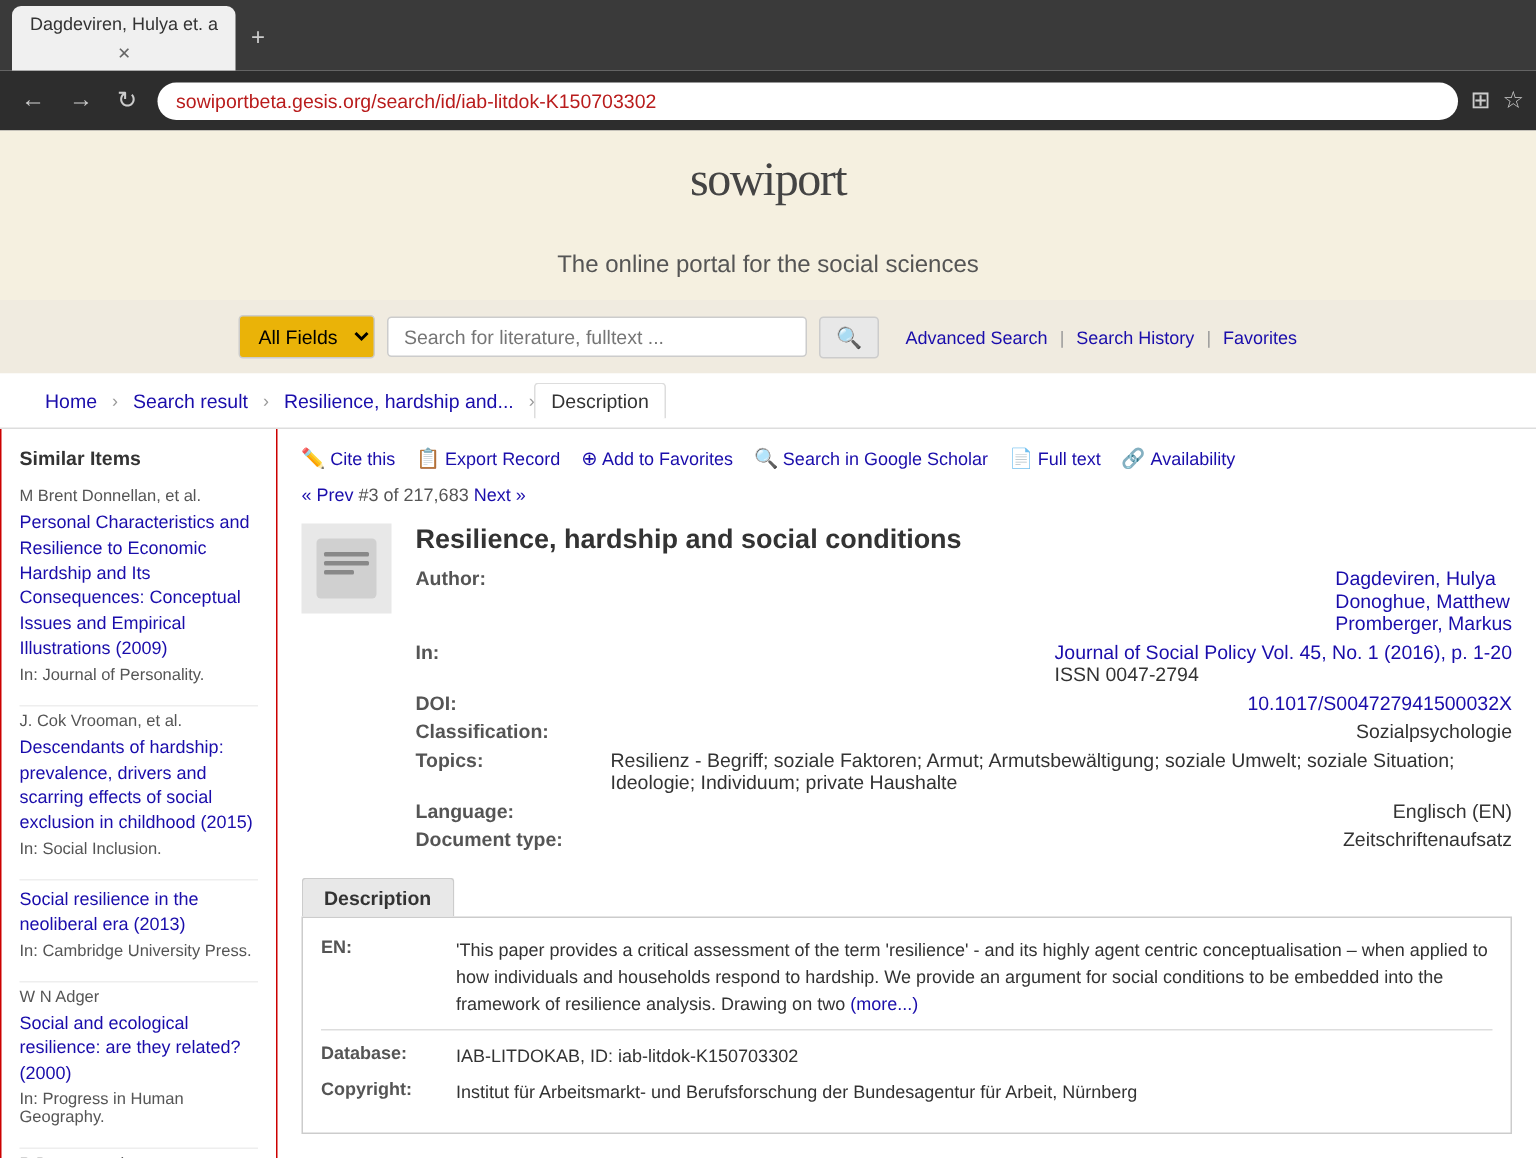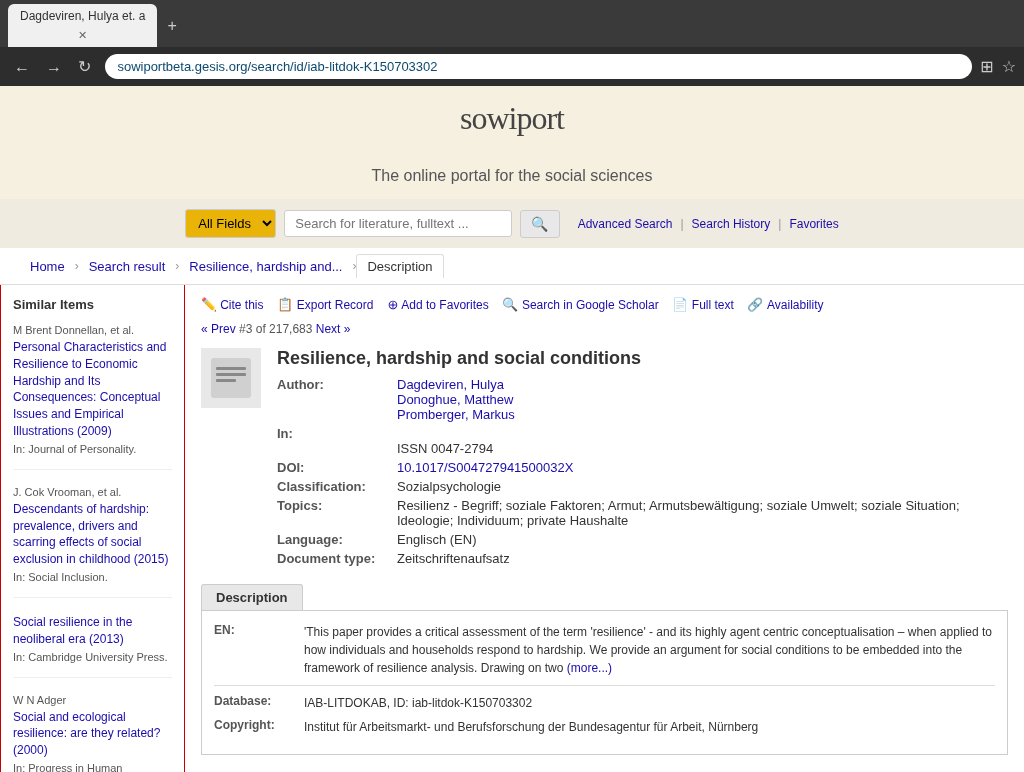--- a/index.html
+++ b/index.html
@@ -6,67 +6,67 @@
     body { font-family: Arial, sans-serif; font-size: 13px; background: #fff; color: #333; }
 
     
     .browser-chrome { background: #2d2d2d; padding: 6px 8px; display: flex; align-items: center; gap: 8px; }
     .tab-bar { background: #3a3a3a; display: flex; align-items: center; padding: 4px 8px 0; gap: 4px; }
     .tab { background: #f0f0f0; border-radius: 6px 6px 0 0; padding: 5px 12px; font-size: 12px; display: flex; align-items: center; gap: 6px; max-width: 200px; flex-direction: column; }
     .tab-close { cursor: pointer; color: #666; font-size: 11px; }
     .tab-new { background: none; border: none; color: #ccc; font-size: 16px; cursor: pointer; padding: 2px 6px; }
     .nav-controls { display: flex; align-items: center; gap: 4px; }
     .nav-btn { background: none; border: none; color: #ccc; font-size: 16px; cursor: pointer; padding: 4px 6px; border-radius: 50%; }
-    .address-bar { flex: 1; background: #fff; border-radius: 20px; padding: 5px 12px; font-size: 13px; color: #0c4a6e; border: none; }
+    .address-bar { flex: 1; background: #fff; border-radius: 20px; padding: 5px 12px; font-size: 13px; color: #b91c1c; border: none; }
     .browser-icons { display: flex; gap: 8px; align-items: center; color: #ccc; }
     .browser-icon { font-size: 16px; cursor: pointer; }
 
     
     .page-header { background: #f5f0e0; padding: 14px 20px; display: flex; align-items: center; gap: 30px; flex-direction: column; }
 
     .search-bar { background: #f0ebe0; padding: 10px 20px; display: flex; align-items: center; gap: 8px; justify-content: center; }
     .field-select { border: 1px solid #ccc; padding: 5px 8px; font-size: 13px; background: #eab308; border-radius: 3px; }
-    .search-input { border: 1px solid #ccc; padding: 5px 10px; font-size: 13px; width: 228px; border-radius: 3px; }
+    .search-input { border: 1px solid #ccc; padding: 5px 10px; font-size: 13px; width: 280px; border-radius: 3px; }
     .search-btn { background: #e8e8e8; border: 1px solid #ccc; padding: 5px 10px; cursor: pointer; border-radius: 3px; font-size: 14px; }
     .search-links { display: flex; gap: 8px; margin-left: 10px; font-size: 12px; }
     .search-links a { color: #1a0dab; text-decoration: none; }
     .sep { color: #999; }
 
     
     .breadcrumb { background: #fff; padding: 6px 20px; border-bottom: 1px solid #ddd; display: flex; align-items: center; gap: 0; }
     .breadcrumb-item { color: #1a0dab; font-size: 13px; text-decoration: none; cursor: pointer; padding: 4px 10px; }
     .breadcrumb-separator { color: #999; font-size: 12px; }
     .breadcrumb-current { padding: 4px 10px; font-size: 13px; background: #fff; border: 1px solid #ddd; border-bottom: none; border-radius: 3px 3px 0 0; }
 
     
     .main-content { display: flex; }
 
     
     .sidebar { width: 185px; min-width: 185px; border: 1px solid #c00; border-top: none; padding: 12px; font-size: 12px; }
     .sidebar-title { font-weight: bold; font-size: 13px; margin-bottom: 12px; }
-    .similar-item { margin-bottom: 16px; border-bottom: 1px solid #eee; padding-bottom: 14px; }
+    .similar-item { margin-bottom: 4px; border-bottom: 1px solid #eee; padding-bottom: 14px; }
     .similar-item:last-child { border-bottom: none; }
     .similar-author { color: #555; font-size: 11px; margin-bottom: 3px; }
     .similar-link { color: #1a0dab; text-decoration: none; font-size: 12px; line-height: 1.4; }
     .similar-source { color: #555; font-size: 11px; margin-top: 3px; }
 
     
     .record-content { flex: 1; padding: 12px 16px; }
     .action-bar { display: flex; align-items: center; gap: 14px; margin-bottom: 10px; flex-wrap: wrap; }
     .action-link { color: #1a0dab; text-decoration: none; font-size: 12px; display: flex; align-items: center; gap: 3px; cursor: pointer; }
     .action-icon { font-size: 13px; }
     .nav-record { font-size: 12px; color: #555; margin-bottom: 12px; }
     .nav-record a { color: #1a0dab; text-decoration: none; }
 
     .record-box { display: flex; gap: 16px; margin-bottom: 14px; }
     .record-icon { width: 60px; height: 60px; background: #e8e8e8; display: flex; align-items: center; justify-content: center; font-size: 36px; color: #888; flex-shrink: 0; }
     .record-title { font-size: 18px; font-weight: bold; color: #333; margin-bottom: 8px; }
 
     .record-meta { font-size: 13px; }
-    .meta-row { display: flex; gap: 10px; margin-bottom: 4px; }
+    .meta-row { display: flex; gap: 20px; margin-bottom: 4px; justify-content: space-between; }
     .meta-label { font-weight: bold; min-width: 110px; color: #555; flex-shrink: 0; }
     .meta-value { color: #333; }
     .meta-value a { color: #1a0dab; text-decoration: none; }
 
     .description-tab { margin-top: 12px; }
     .tab-header { background: #e8e8e8; border: 1px solid #ccc; border-bottom: none; display: inline-block; padding: 5px 14px; font-size: 13px; border-radius: 3px 3px 0 0; font-weight: bold; }
     .tab-content { border: 1px solid #ccc; padding: 12px; font-size: 12px; background: #fff; }
     .desc-row { display: flex; gap: 10px; margin-bottom: 6px; }
     .desc-label { font-weight: bold; min-width: 80px; color: #555; flex-shrink: 0; }
     .desc-text { color: #333; line-height: 1.5; }
@@ -218,21 +218,21 @@
             <span class="meta-label">Author:</span>
             <span class="meta-value">
               <a href="#">Dagdeviren, Hulya</a><br>
               <a href="#">Donoghue, Matthew</a><br>
               <a href="#">Promberger, Markus</a>
             </span>
           </div>
           <div class="meta-row">
             <span class="meta-label">In:</span>
             <span class="meta-value">
-              <br>
+              <a href="#">Journal of Social Policy Vol. 45, No. 1 (2016), p. 1-20</a><br>
               <span>ISSN 0047-2794</span>
             </span>
           </div>
           <div class="meta-row">
             <span class="meta-label">DOI:</span>
             <span class="meta-value">
               <a href="#">10.1017/S004727941500032X</a>
             </span>
           </div>
           <div class="meta-row">

